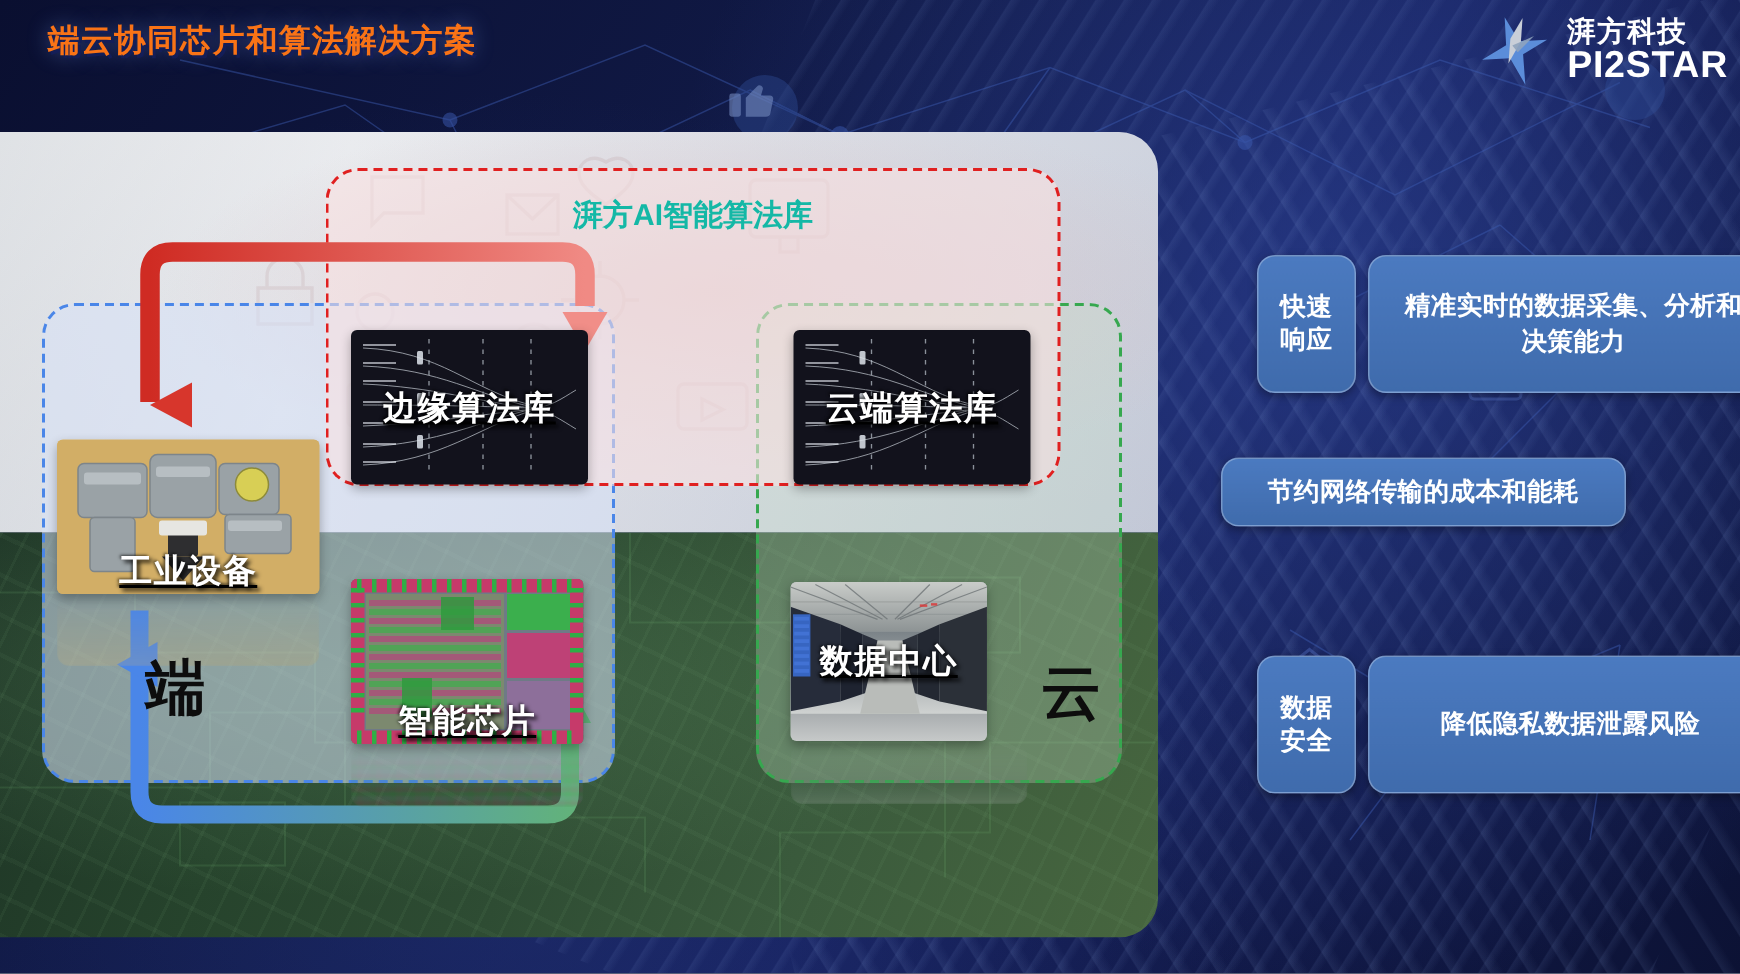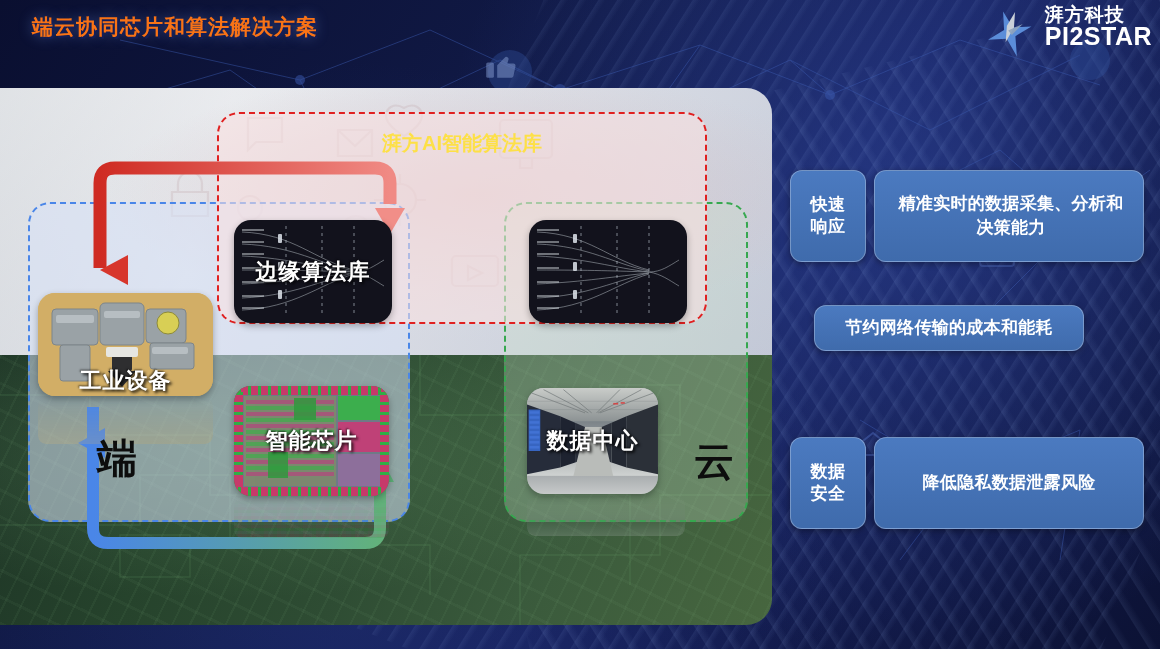--- a/index.html
+++ b/index.html
@@ -44,21 +44,21 @@
   .header {
     position: absolute; left: 0; top: 0; width: 1160px; height: 88px;
     z-index: 6;
   }
   .title {
     position: absolute; left: 32px; top: 13px;
     font-size: 21px; font-weight: bold; color: #f97316;
     letter-spacing: 1px;
     text-shadow: 2px 2px 0 rgba(20,30,90,.9), 0 0 14px rgba(120,160,255,.45);
   }
-  .logo { position: absolute; right: 8px; top: 5px; display: flex; gap: 6px; }
+  .logo { position: absolute; right: 8px; top: 5px; display: flex; align-items: center; gap: 6px; }
   .logo-mark { width: 58px; height: 58px; }
   .logo-text { display: flex; flex-direction: column; line-height: 1.02; }
   .logo-cn { font-size: 19px; color: #fff; font-weight: bold; letter-spacing: 1px; }
   .logo-en { font-size: 25px; color: #fff; font-weight: bold; letter-spacing: .5px;
              font-family: "Liberation Sans", sans-serif; }
 
   
   .panel {
     position: absolute; left: 0; top: 88px; width: 772px; height: 537px;
     border-radius: 0 26px 26px 0;
@@ -104,33 +104,34 @@
   }
   .zone-algo {
     left: 217px; top: 112px; width: 490px; height: 212px;
     border: 2px dashed #e02020;
     background: rgba(250,226,226,0.58);
     z-index: 7;
   }
 
   .algo-title {
     position: absolute; left: 0; right: 0; top: 16px; text-align: center;
-    font-size: 20px; font-weight: bold; color: #fde047;
+    font-size: 20px; font-weight: bold; color: #14b8a6;
     z-index: 8;
   }
 
   
   .arrows { position: absolute; left: 0; top: 88px; width: 772px; height: 537px; z-index: 9; }
 
   
   .tile {
-    position: absolute; border-radius: 17px; overflow: hidden;
+    position: absolute; border-radius: 4px; overflow: hidden;
     z-index: 11;
     display: flex; align-items: center; justify-content: center;
     box-shadow: 0 3px 7px rgba(0,0,0,.30);
+    text-decoration: underline;
   }
   .tile .label {
     position: relative; z-index: 3;
     font-size: 22px; font-weight: bold; color: #ffffff;
     text-shadow: 2px 2px 3px rgba(0,0,0,.85), -1px -1px 2px rgba(0,0,0,.6);
     letter-spacing: 1px;
   }
   .tile .art { position: absolute; inset: 0; }
   .tile-reflect {
     position: absolute; z-index: 10;
@@ -146,20 +147,21 @@
     background: #12121c;
   }
   .art-neural .nn { position: absolute; inset: 0; }
 
   
   .art-chip {
     background:
       repeating-linear-gradient(0deg, rgba(200,60,120,.55) 0 3px, rgba(70,170,70,.55) 3px 6px, rgba(160,150,180,.5) 6px 9px),
       repeating-linear-gradient(90deg, rgba(40,150,60,.5) 0 4px, rgba(190,70,130,.45) 4px 8px, rgba(120,120,160,.4) 8px 13px),
       #3a4a3a;
+    align-items: flex-end;
   }
 
   
   .art-industrial {
     background: linear-gradient(160deg, #d9b871 0%, #cda85e 40%, #c8a257 70%, #bd9a50 100%);
     align-items: flex-end;
   }
 
   
   .art-datacenter {
@@ -169,27 +171,28 @@
   
   .bigchar {
     position: absolute; z-index: 10;
     font-size: 40px; font-weight: bold; color: #0d0d0d;
     letter-spacing: 2px;
   }
 
   
   .feature { position: absolute; z-index: 12; display: flex; align-items: stretch; gap: 8px; }
   .f-tag {
-    width: 76px; min-height: 92px; border-radius: 12px;
+    width: 66px; min-height: 92px; border-radius: 12px;
     background: linear-gradient(180deg, #4b7ac0 0%, #3f6bac 100%);
     border: 1px solid rgba(255,255,255,.28);
     display: flex; align-items: center; justify-content: center;
     color: #fff; font-size: 17px; font-weight: bold; line-height: 1.30;
     text-align: center; letter-spacing: .5px;
     box-shadow: 0 2px 6px rgba(0,0,0,.35);
+    margin-left: 48px;
   }
   .f-body {
     width: 270px; border-radius: 12px;
     background: linear-gradient(180deg, #4b7ac0 0%, #3f6bac 100%);
     border: 1px solid rgba(255,255,255,.28);
     display: flex; align-items: center; justify-content: center;
     color: #fff; font-size: 17px; font-weight: bold; line-height: 1.42;
     text-align: center; padding: 10px 12px; letter-spacing: .3px;
     box-shadow: 0 2px 6px rgba(0,0,0,.35);
   }
@@ -408,20 +411,21 @@
         <line x1="52" y1="6" x2="52" y2="97"></line>
           <line x1="88" y1="6" x2="88" y2="97"></line>
         <line x1="120" y1="6" x2="120" y2="97"></line>
       </g>
       <g fill="#dfe5ec" opacity=".85">
         <rect x="44" y="14" width="4" height="9" rx="1"></rect>
           <rect x="44" y="42" width="4" height="9" rx="1"></rect>
         <rect x="44" y="70" width="4" height="9" rx="1"></rect>
       </g>
     </svg>
+    <span class="label">云端算法库</span>
   </div>
 
   <div class="tile art-industrial" style="left:38px; top:293px; width:175px; height:103px;">
     <svg class="art" viewBox="0 0 175 103" preserveAspectRatio="none">
       <rect x="0" y="0" width="175" height="103" fill="#d2ae66"></rect>
       <g fill="#9aa2a6" stroke="#7d858a" stroke-width="1">
         <rect x="14" y="16" width="46" height="36" rx="4"></rect>
         <rect x="22" y="52" width="30" height="36" rx="3"></rect>
         <rect x="62" y="10" width="44" height="42" rx="5"></rect>
         <rect x="108" y="16" width="40" height="34" rx="4"></rect>

